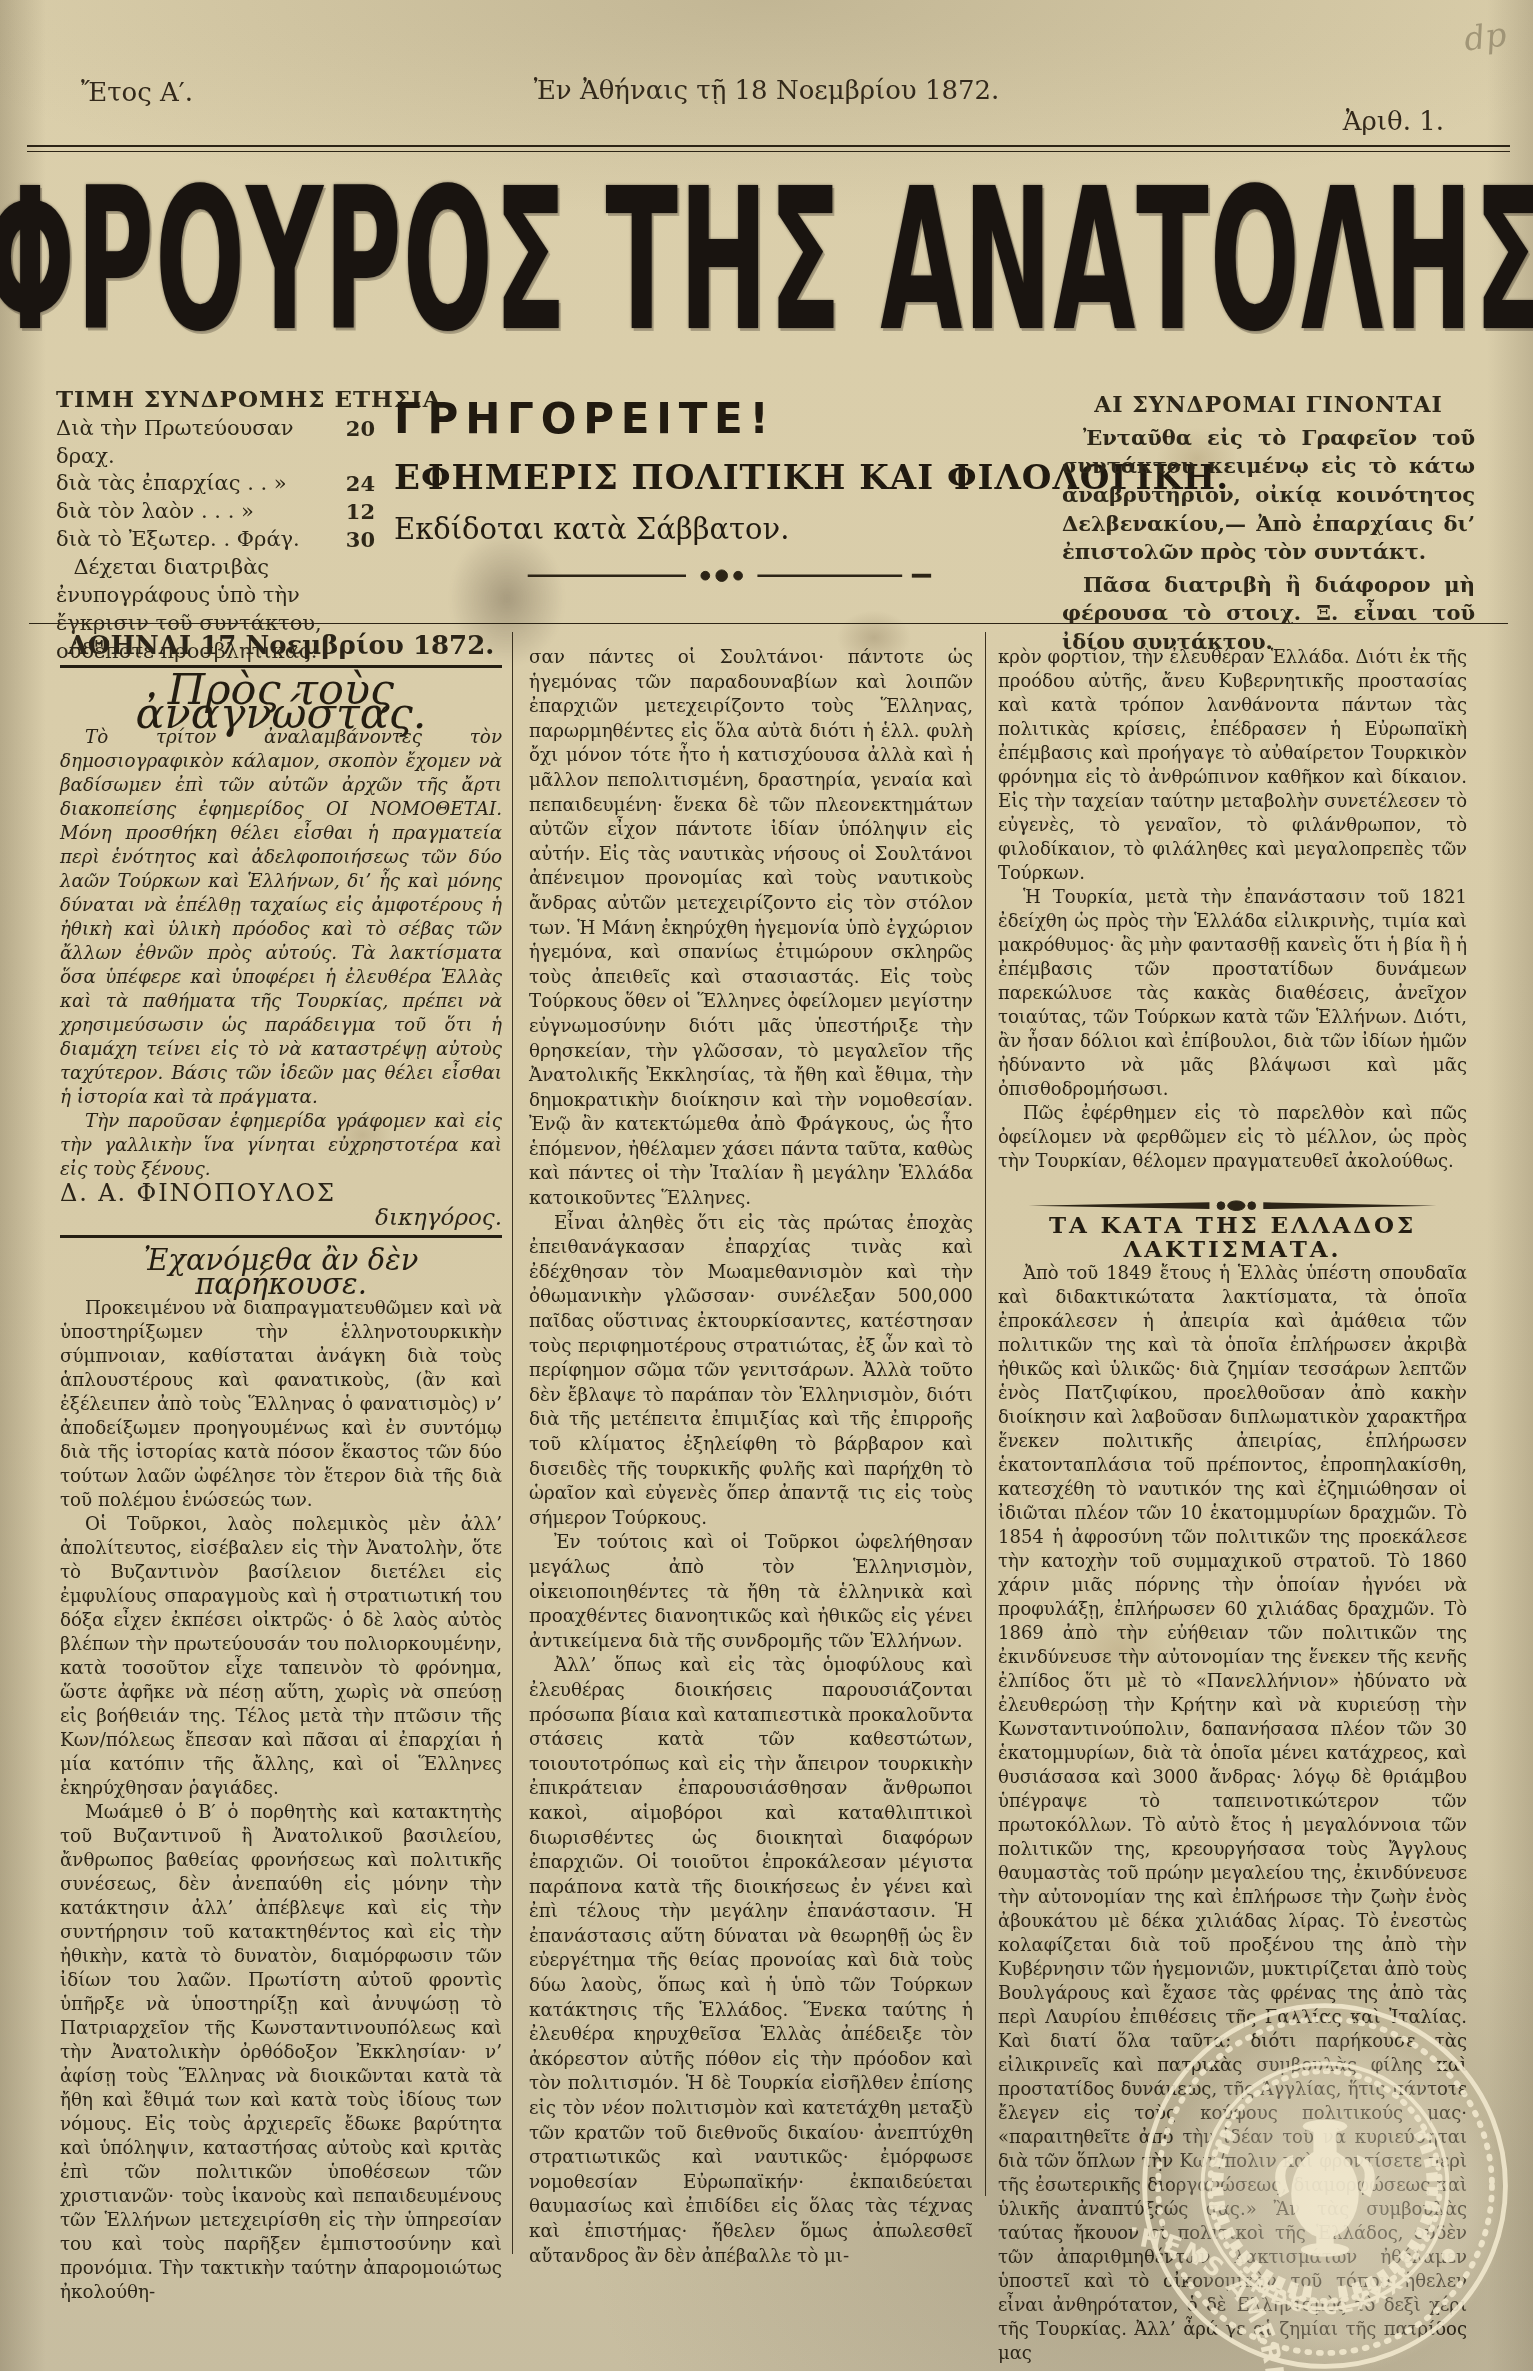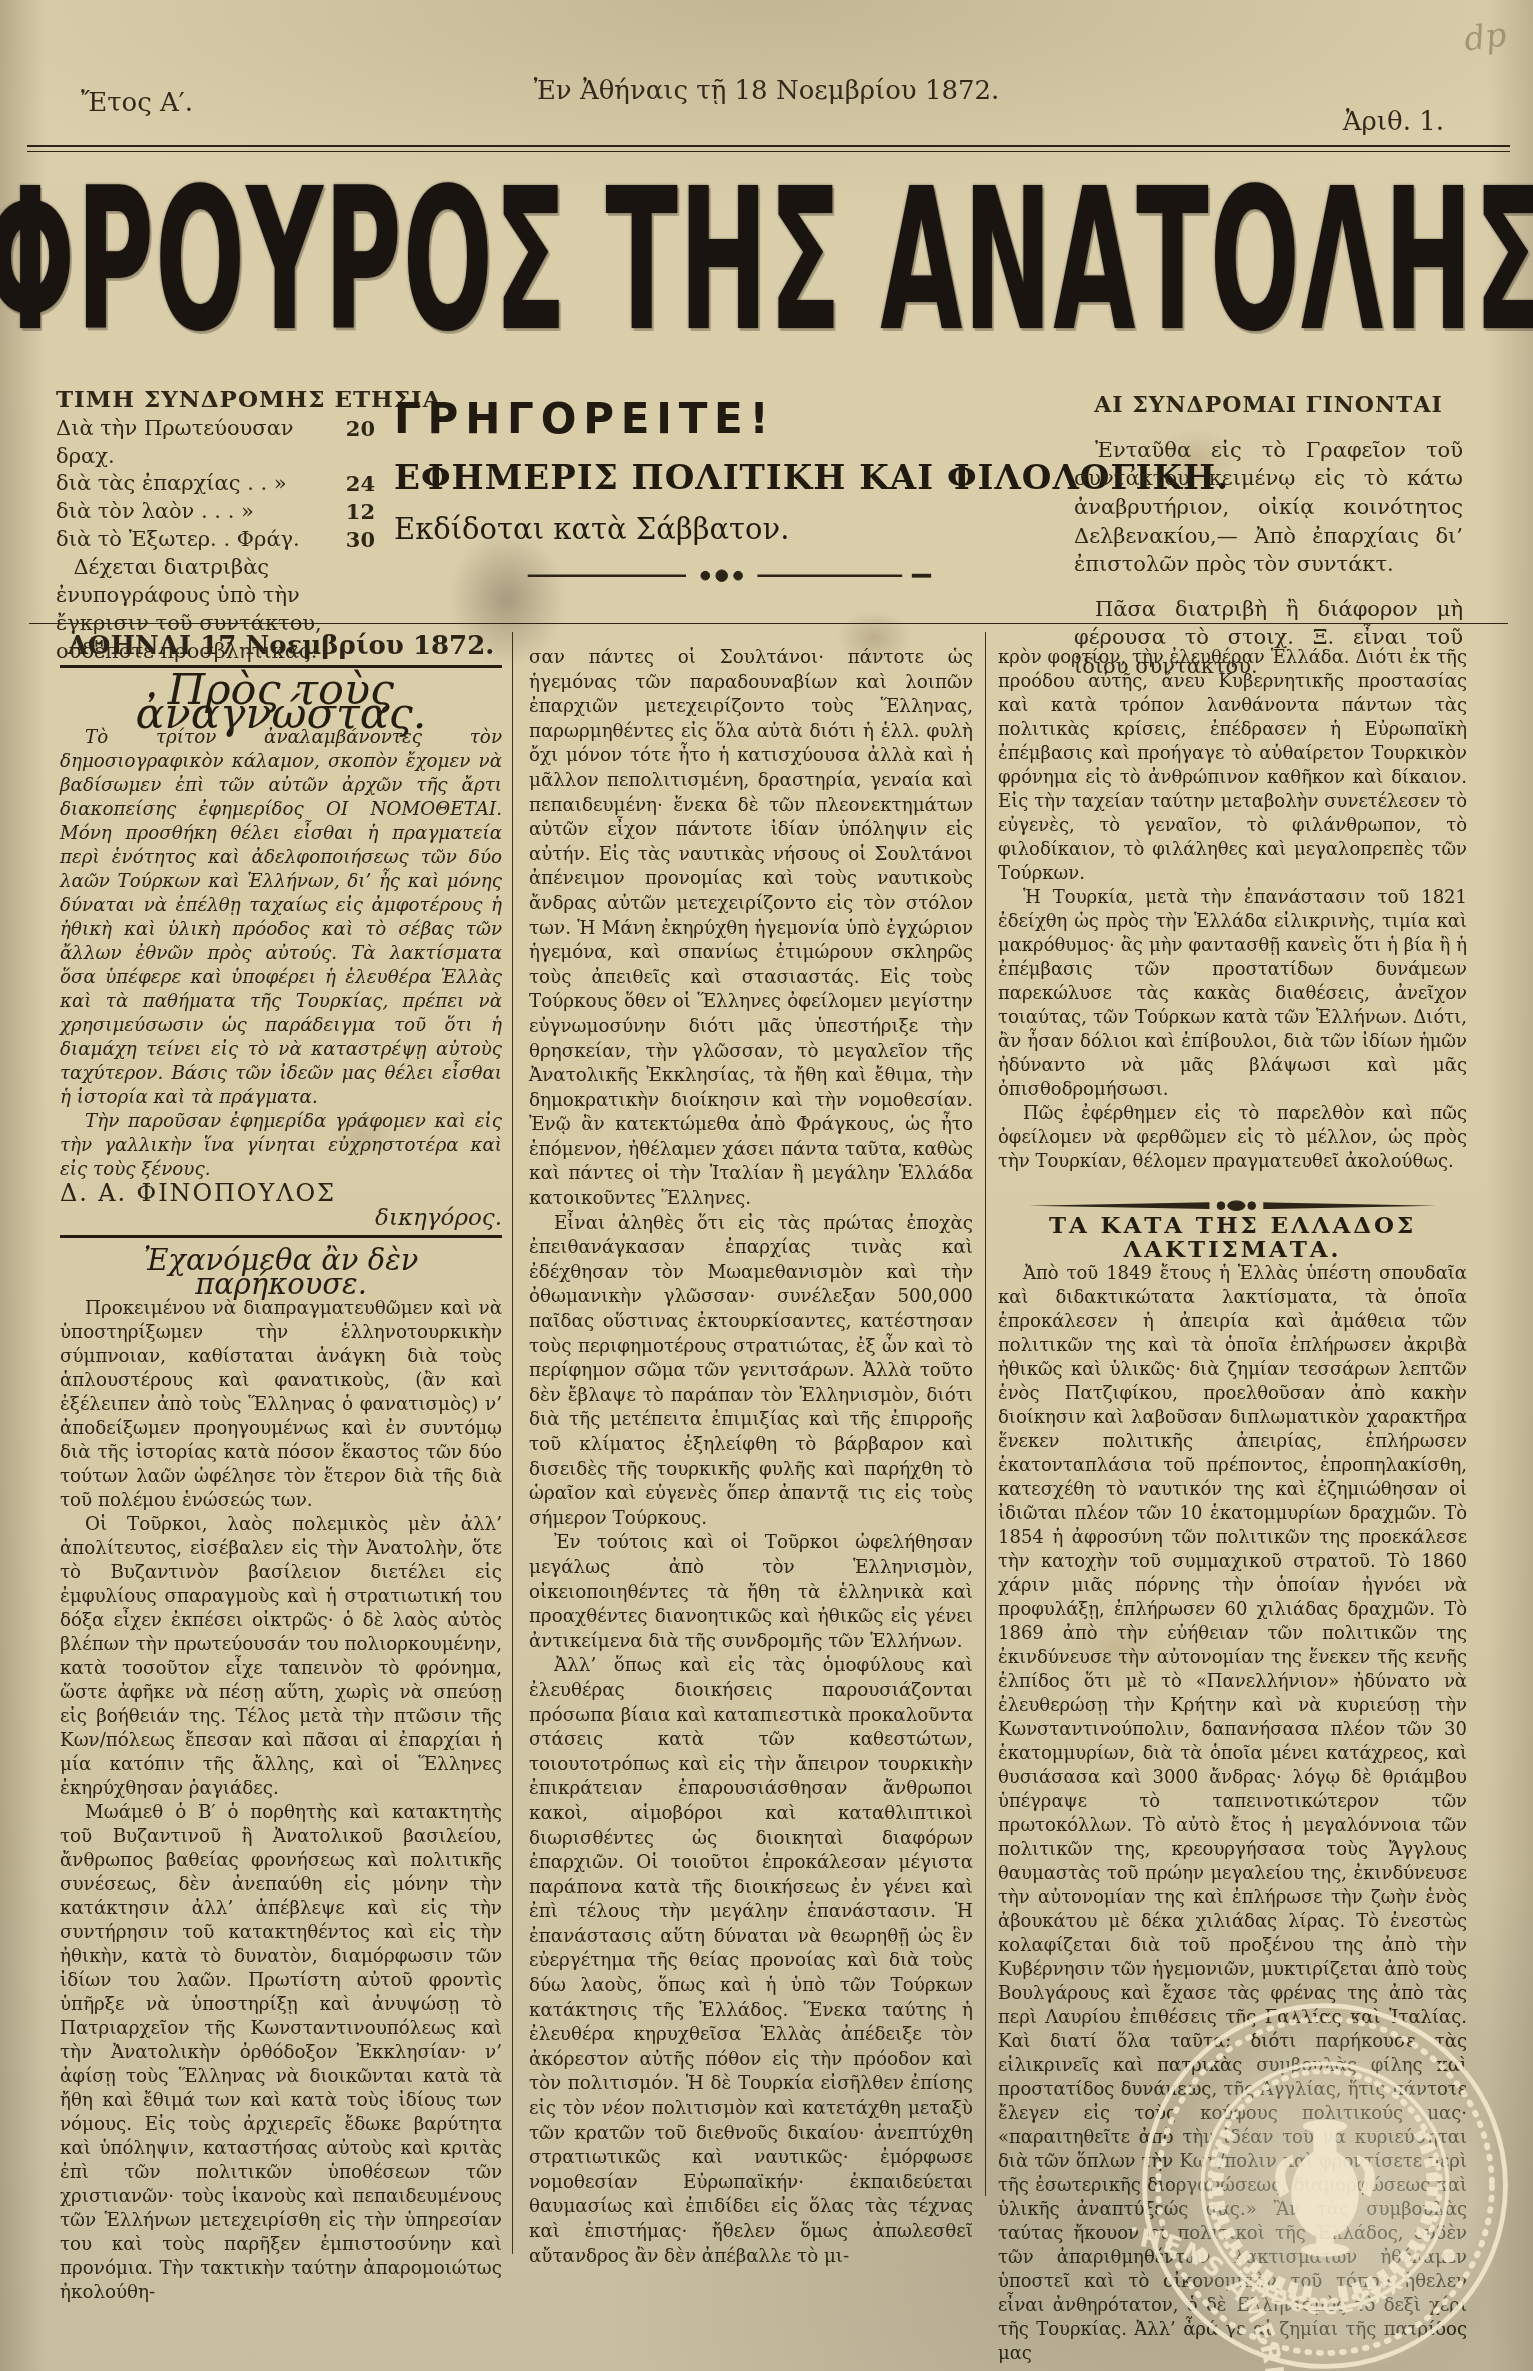--- a/index.html
+++ b/index.html
@@ -8,21 +8,21 @@
     background:
       radial-gradient(ellipse 869px 579px at 78% 94%, rgba(140,131,110,.45), rgba(140,131,110,0) 70%),
       radial-gradient(ellipse 1159px 290px at 50% 0%, rgba(94,82,58,.20), rgba(94,82,58,0) 75%),
       linear-gradient(90deg, rgba(90,78,54,.28) 0, rgba(90,78,54,0) 3%, rgba(90,78,54,0) 97%, rgba(110,98,74,.25) 100%),
       linear-gradient(180deg,#dbcfab 0%,#d9cdaa 30%,#d6caa7 60%,#cfc4a3 82%,#c7bda0 100%);
     font-family:"DejaVu Serif", serif;color:#2b2417;
   }
   .stain{position:absolute;pointer-events:none;}
   
   .folio{position:absolute;top:75px;left:0;width:100%;font-size:26px;color:#33291b;}
-  .folio .year{position:absolute;left:81px;top:12px;}
+  .folio .year{position:absolute;left:81px;top:2px;}
   .folio .date{position:absolute;left:0;right:0;text-align:center;top:0;}
   .folio .issue{position:absolute;right:89px;top:0;margin-top:31px;}
   .rule-double{position:absolute;left:27px;right:23px;top:145px;border-top:2.9px solid #2c2416;}
   .rule-double:after{content:"";display:block;margin-top:3.9px;border-top:1px solid #2c2416;}
   .handwriting{position:absolute;top:17.4px;right:27px;font-style:italic;font-size:33px;color:#94896c;transform:rotate(-8deg);opacity:.8;font-family:"DejaVu Serif",serif;}
   
   .masthead{
     position:absolute;top:153px;left:0;width:100%;height:212px;
     display:flex;align-items:center;justify-content:center;
   }
@@ -37,21 +37,21 @@
   .subbox .rows p{margin:0;display:flex;justify-content:space-between;}
   .subbox .rows .row-value{font-weight:bold;}
   .subbox .notes p{margin:0;text-indent:17.4px;}
   .centerhead{position:absolute;left:394px;top:394px;width:666px;text-align:left;color:#211a10;}
   .motto{font-family:"DejaVu Sans",sans-serif;font-weight:bold;font-size:42px;letter-spacing:6.8px;}
   .subtitle{font-weight:bold;font-size:34px;letter-spacing:1px;margin-top:13.5px;white-space:nowrap;}
   .frequency{font-size:29px;margin-top:15.4px;}
   .ornament{margin:21px auto 0;display:block;}
   .contactbox{position:absolute;left:1058px;top:390px;width:421px;font-size:21px;line-height:1.36;color:#2e2718;}
   .contactbox .boxtitle{font-weight:bold;font-size:22px;letter-spacing:1px;text-align:center;margin-bottom:3.9px;}
-  .contactbox .paras p{margin:16px;text-indent:21px;text-align:justify;}
+  .contactbox .paras p{margin:4px;text-indent:21px;text-align:justify;font-weight:bold;}
   .rule-full{position:absolute;left:29px;right:25px;top:623px;border-top:1.9px solid #2c2416;}
   
   .colrule{position:absolute;width:0;border-left:1.9px solid #39301f;}
   .colrule.a{left:512px;top:632px;height:1622px;}
   .colrule.b{left:985px;top:632px;height:1564px;}
   .col{position:absolute;text-align:justify;}
   .col p{margin:0;text-indent:25px;}
   .col p.cont{text-indent:0;}
   #col1{left:60px;top:633px;width:442px;font-size:18.3px;line-height:24px;}
   #col2{left:529px;top:645px;width:444px;font-size:18.3px;line-height:24.6px;}

